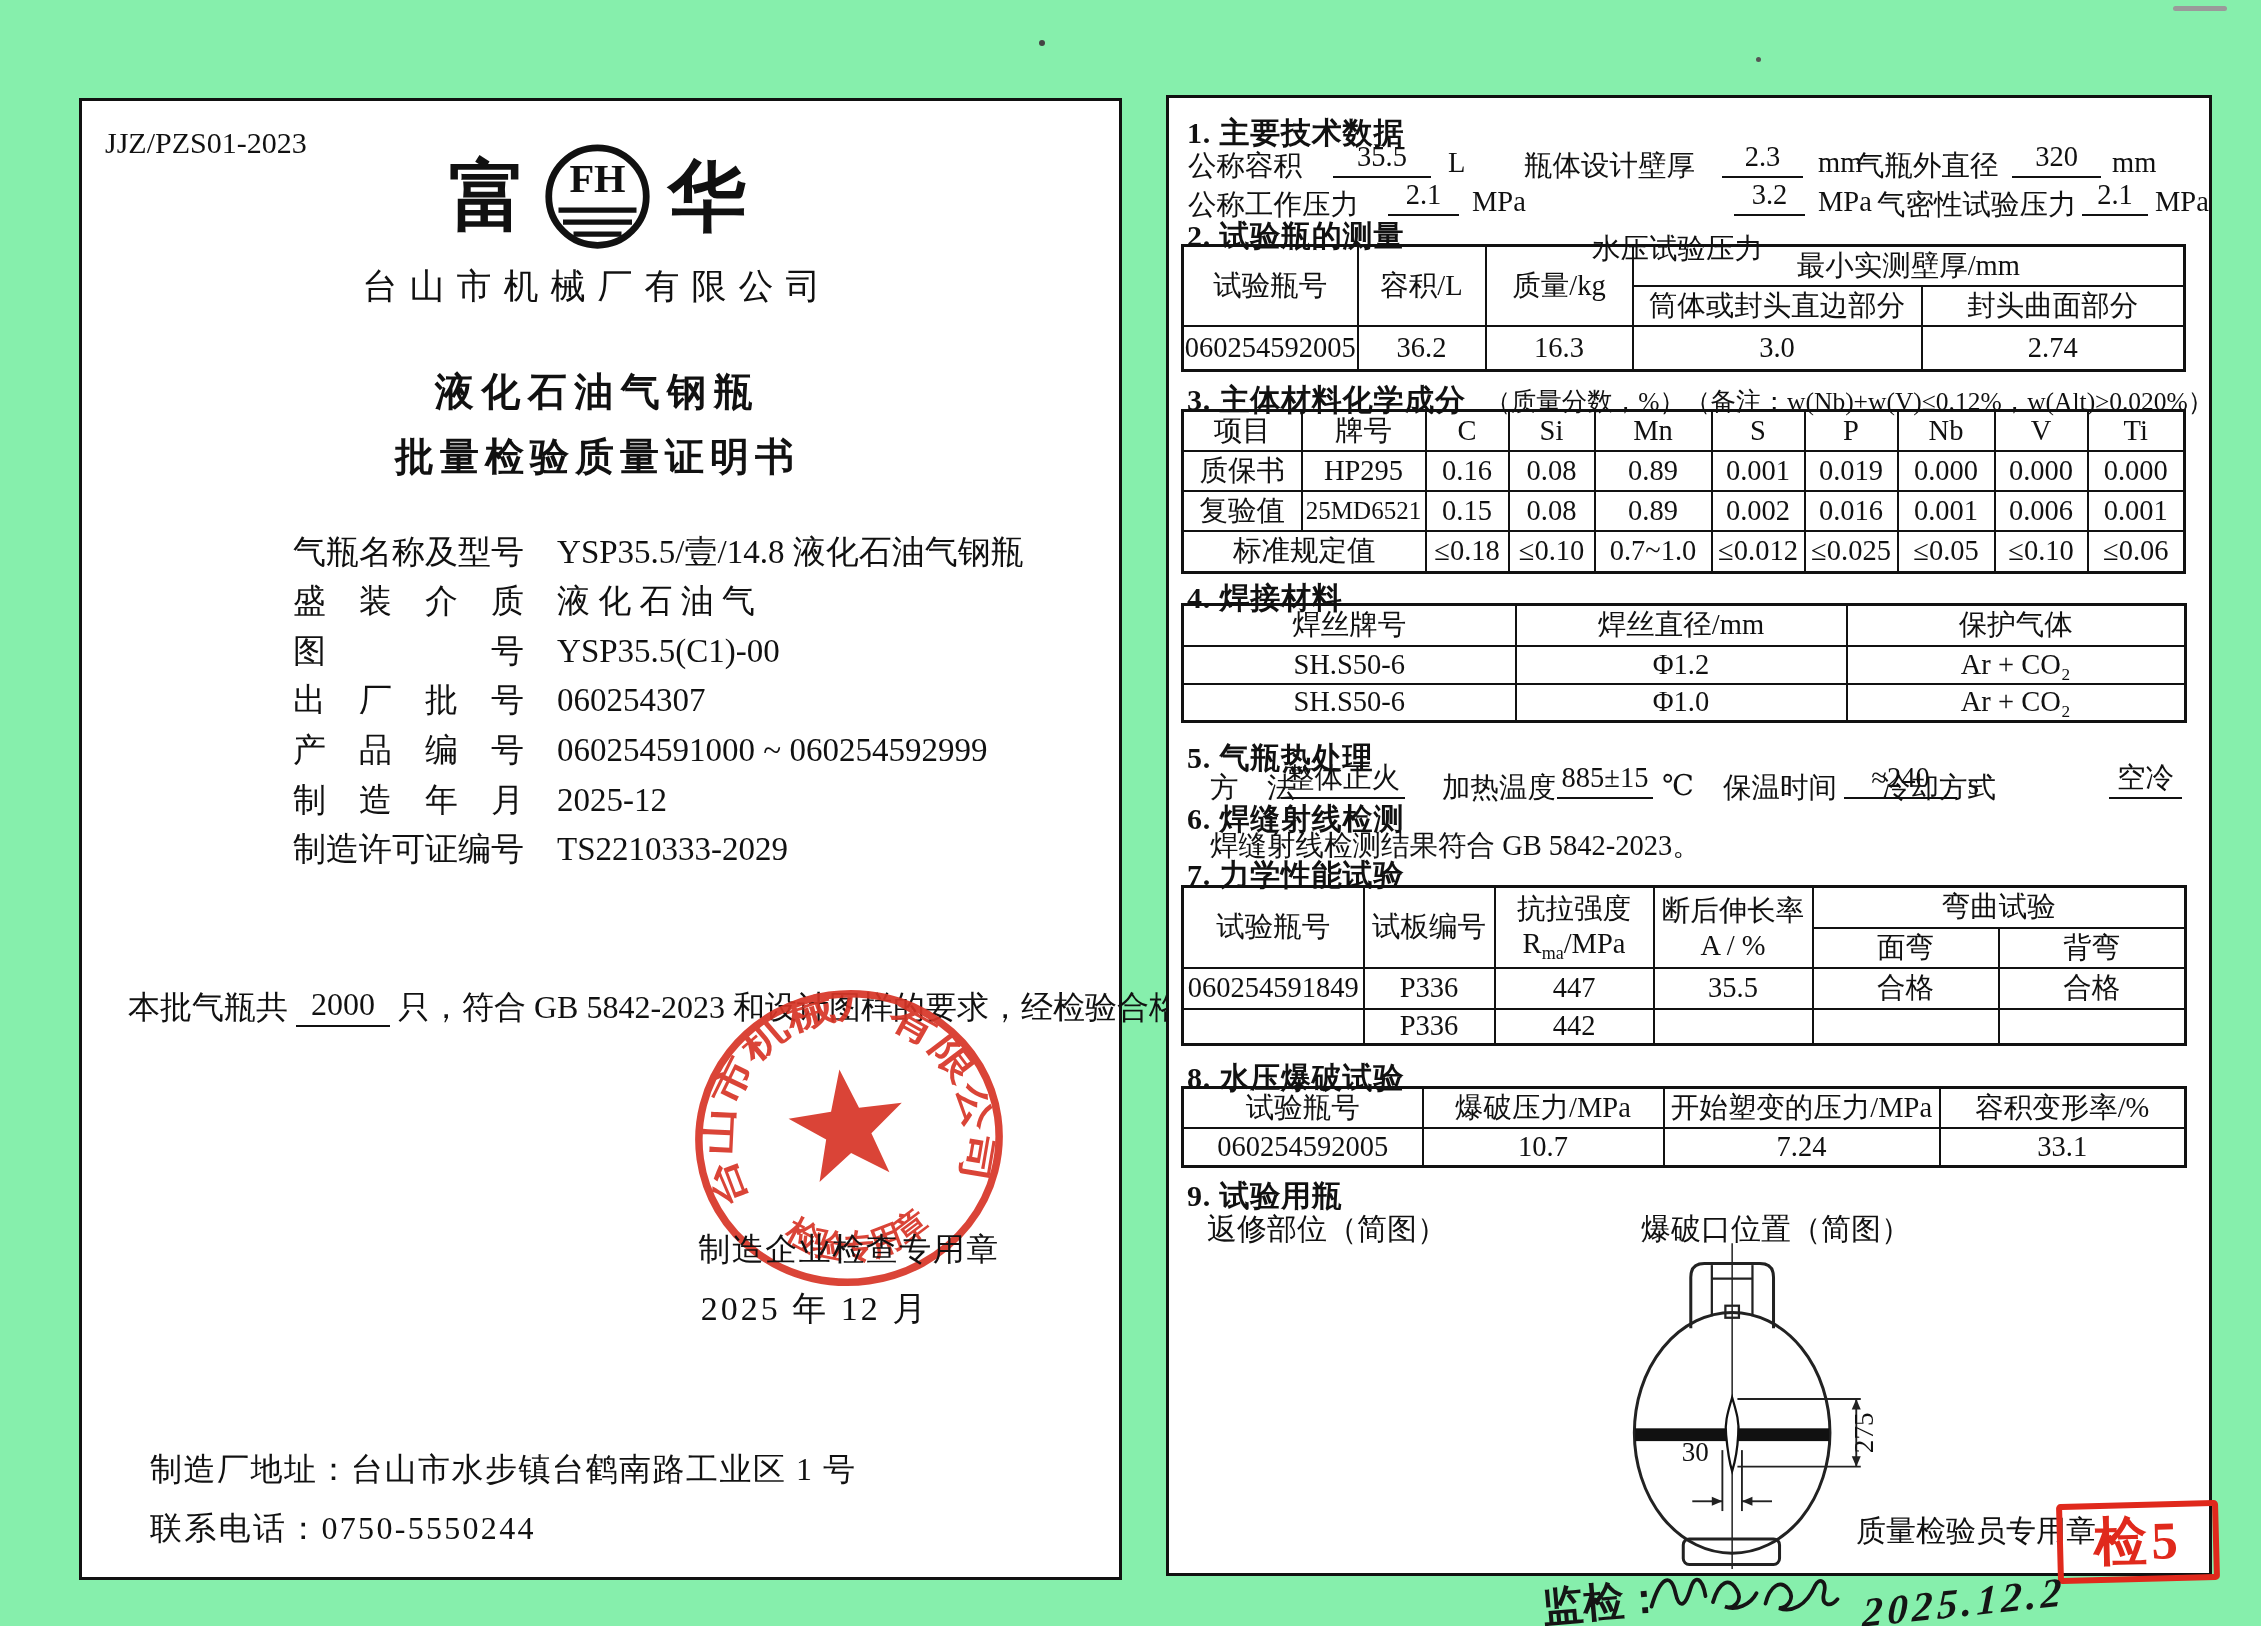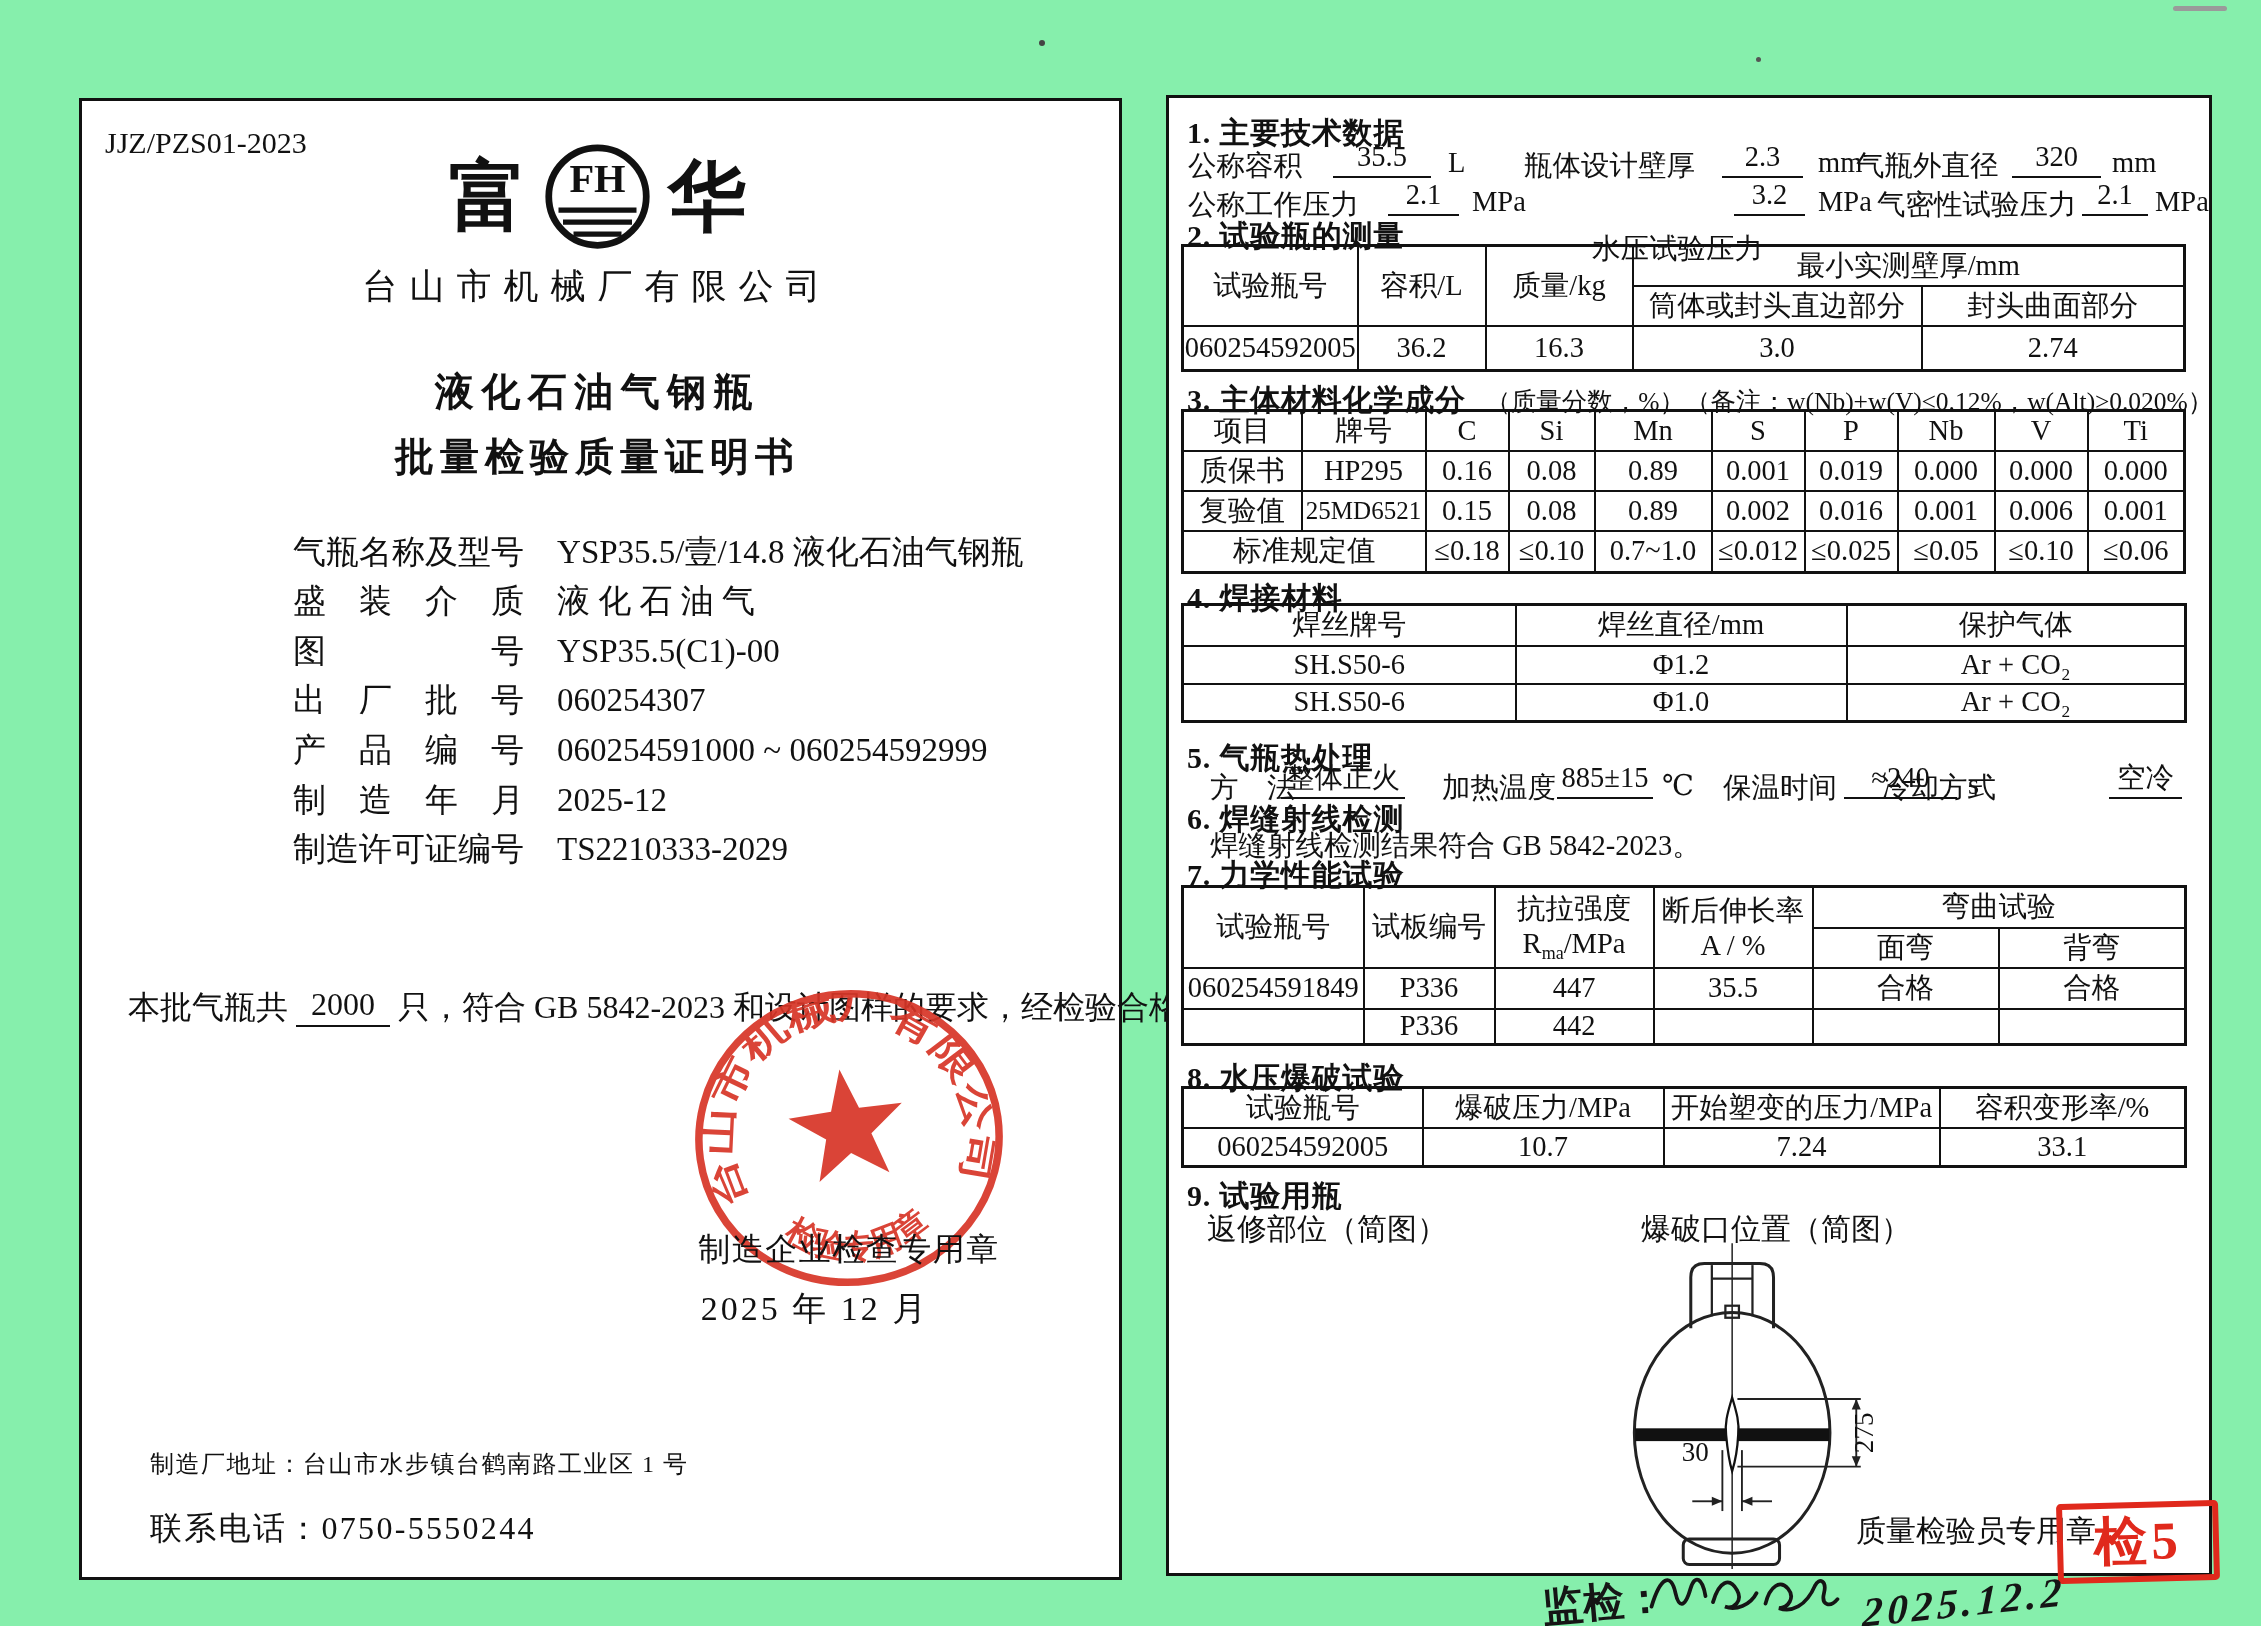--- a/index.html
+++ b/index.html
@@ -98,21 +98,21 @@
       <path id="bannerArc" d="M -104,118 A 150,150 0 0 0 104,118" fill="none" stroke="none"></path>
       <text font-size="44" font-weight="700" fill="#d73527" font-family="Liberation Serif, DejaVu Serif, serif">
         <textPath href="#bannerArc" startOffset="0" textLength="212" lengthAdjust="spacingAndGlyphs">检验专用章</textPath>
       </text>
     </g>
   </svg>
 
   <div class="ab center" style="left:661px;top:1228px;width:376px;font-size:32px;letter-spacing:1.5px;">制造企业检查专用章</div>
   <div class="ab center" style="left:627px;top:1286px;width:376px;font-size:34px;letter-spacing:3px;">2025 年 12 月</div>
 
-  <div class="ab" style="left:150px;top:1448px;font-size:24px;letter-spacing:1.5px;">制造厂地址：台山市水步镇台鹤南路工业区 1 号</div>
+  <div class="ab" style="left:150px;top:1448px;font-size:32px;letter-spacing:1.5px;">制造厂地址：台山市水步镇台鹤南路工业区 1 号</div>
   <div class="ab" style="left:150px;top:1507px;font-size:32px;letter-spacing:2.3px;">联系电话：0750-5550244</div>
 
   <div class="box" style="left:1166px;top:95px;width:1040px;height:1475px;"></div>
 
   <div class="ab h" style="left:1187px;top:113px;">1. 主要技术数据</div>
   <div class="ab lb" style="left:1188px;top:147px;">公称容积</div>
   <span class="ab fill" style="left:1333px;top:140px;width:98px;">35.5</span>
   <div class="ab lb" style="left:1448px;top:147px;">L</div>
   <div class="ab lb" style="left:1524px;top:147px;">瓶体设计壁厚</div>
   <span class="ab fill" style="left:1722px;top:140px;width:81px;">2.3</span>

